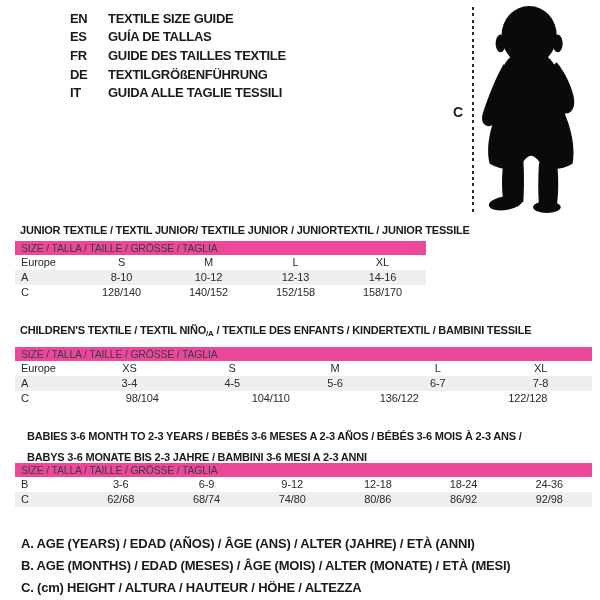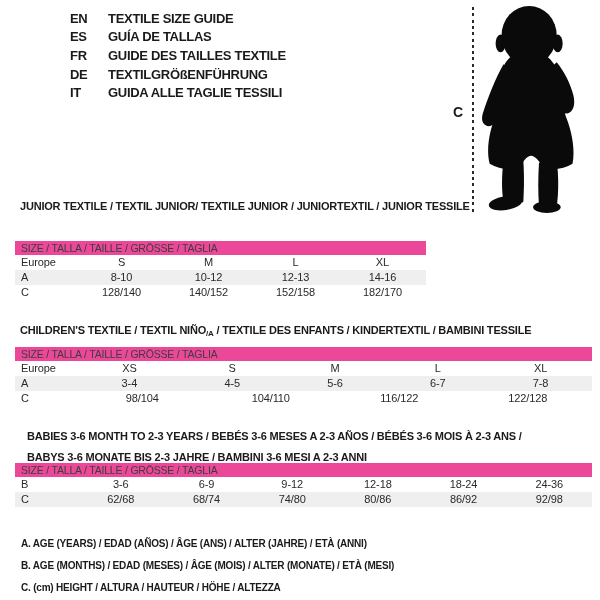--- a/index.html
+++ b/index.html
@@ -29,27 +29,27 @@
   .tbl-title .sub{font-size:8px;position:relative;top:2px;}
   .tbl{position:absolute;left:15px;}
   .tbl-head{height:14px;line-height:14px;background:#ec4899;color:#3d3d3d;
     font-size:10.5px;padding-left:6px;letter-spacing:-0.2px;}
   .tbl-row{display:flex;height:15px;line-height:15px;font-size:11px;color:#2a2a2a;
     letter-spacing:-0.1px;}
   .tbl-row .lbl{width:57px;padding-left:6px;}
   .tbl-row .cell{flex:1;text-align:center;}
   .shaded{background:#efefef;}
 
-  .t1-title{top:200px;} .t1{top:241px;width:411px;}
+  .t1-title{top:224px;} .t1{top:241px;width:411px;}
   .t2-title{top:324px;} .t2{top:347px;width:577px;}
   .t3-title{top:426px;line-height:21px;margin-left:7px;} .t3{top:463px;width:577px;}
 
   
   .footnotes{position:absolute;left:21px;top:533px;font-weight:bold;
-    font-size:10px;line-height:22px;letter-spacing:-0.2px;white-space:nowrap;}
+    font-size:13px;line-height:22px;letter-spacing:-0.2px;white-space:nowrap;}
 </style>
 </head>
 <body>
 
 <div class="page">
 
   <div class="lang-list">
     <div class="lang-row">
       <span class="lang-code">EN</span>
       <span class="lang-title">TEXTILE SIZE GUIDE</span>
@@ -105,21 +105,21 @@
       <span class="cell">8-10</span>
       <span class="cell">10-12</span>
       <span class="cell">12-13</span>
       <span class="cell">14-16</span>
     </div>
     <div class="tbl-row">
       <span class="lbl">C</span>
       <span class="cell">128/140</span>
       <span class="cell">140/152</span>
       <span class="cell">152/158</span>
-      <span class="cell">182/170</span>
+      <span class="cell">158/170</span>
     </div>
   </div>
 
   <div class="tbl-title t2-title"><span>CHILDREN'S TEXTILE / TEXTIL NIÑO</span><span class="sub">/A</span><span> / TEXTILE DES ENFANTS / KINDERTEXTIL / BAMBINI TESSILE</span></div>
   <div class="tbl t2">
     <div class="tbl-head">SIZE / TALLA / TAILLE / GRÖSSE / TAGLIA</div>
     <div class="tbl-row">
       <span class="lbl">Europe</span>
       <span class="cell">XS</span>
       <span class="cell">S</span>
@@ -132,21 +132,21 @@
       <span class="cell">3-4</span>
       <span class="cell">4-5</span>
       <span class="cell">5-6</span>
       <span class="cell">6-7</span>
       <span class="cell">7-8</span>
     </div>
     <div class="tbl-row">
       <span class="lbl">C</span>
       <span class="cell">98/104</span>
       <span class="cell">104/110</span>
-      <span class="cell">116/122</span>
+      <span class="cell">136/122</span>
       <span class="cell">122/128</span>
     </div>
   </div>
 
   <div class="tbl-title t3-title">
     <div>BABIES 3-6 MONTH TO 2-3 YEARS / BEBÉS 3-6 MESES A 2-3 AÑOS / BÉBÉS 3-6 MOIS À 2-3 ANS /</div>
     <div>BABYS 3-6 MONATE BIS 2-3 JAHRE / BAMBINI 3-6 MESI A 2-3 ANNI</div>
   </div>
   <div class="tbl t3">
     <div class="tbl-head">SIZE / TALLA / TAILLE / GRÖSSE / TAGLIA</div>

